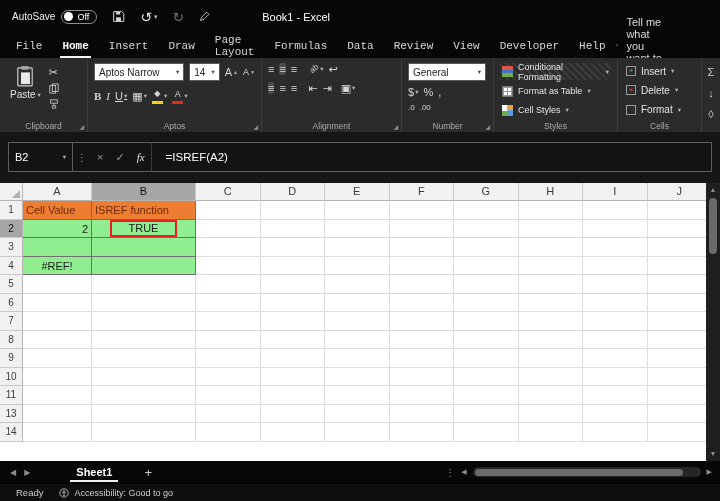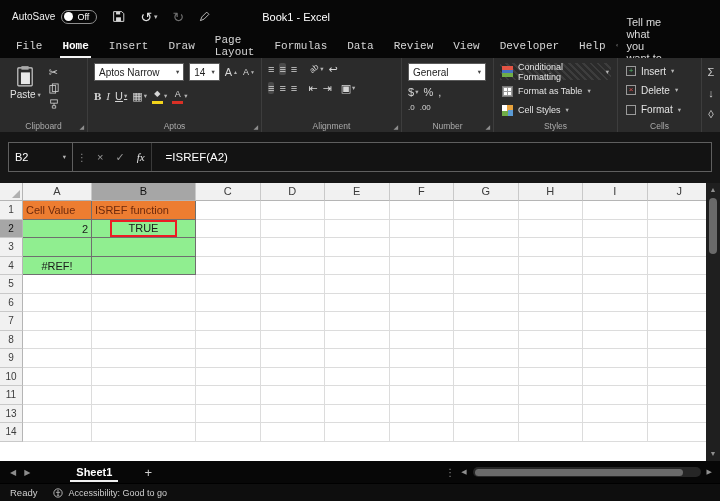--- a/index.html
+++ b/index.html
@@ -81,21 +81,21 @@
   .navarrows { display: flex; gap: 8px; padding-left: 10px; color: #8d8d8d; font-size: 8px; }
   .stab { margin-left: 36px; height: 100%; display: flex; align-items: center; padding: 0 10px; color: #ffffff; font-weight: bold; position: relative; }
   .stab::after { content: ""; position: absolute; left: 4px; right: 4px; bottom: 1px; height: 2px; background: #f0f0f0; }
   .addsheet { margin-left: 22px; color: #cfcfcf; font-size: 13px; }
   .hgroup { margin-left: auto; margin-right: 8px; display: flex; align-items: center; gap: 6px; }
   .hdots { color: #8a8a8a; font-size: 10px; }
   .htrack { width: 228px; height: 10px; background: #262626; border-radius: 5px; display: flex; align-items: center; padding: 0 2px; }
   .hthumb { width: 208px; height: 7px; background: #6a6a6a; border-radius: 4px; }
 
   
-  .statusbar { position: absolute; top: 483px; left: 0; right: 0; height: 18px; background: #0e0e0e; border-top: 1px solid #000; display: flex; align-items: center; gap: 16px; padding: 0 10px; font-size: 9.5px; color: #cfcfcf; }
+  .statusbar { position: absolute; top: 483px; left: 0; right: 0; height: 18px; background: #0e0e0e; border-top: 1px solid #000; display: flex; align-items: center; gap: 16px; padding: 0 16px; font-size: 9.5px; color: #cfcfcf; }
   .acc { display: flex; align-items: center; gap: 5px; font-size: 9px; }
 </style>
 </head>
 <body>
 
 <div class="titlebar">
   <div class="autosave">
     <span>AutoSave</span>
     <span class="pill">
       <span class="knob"></span>

